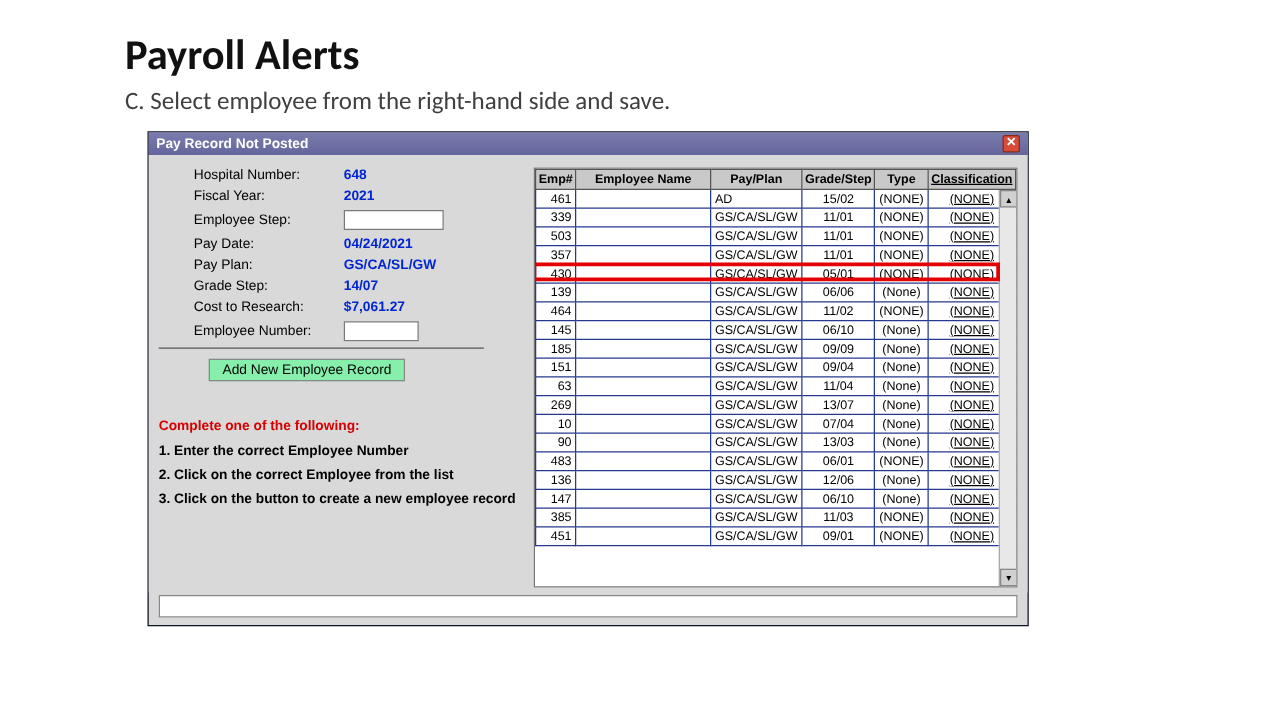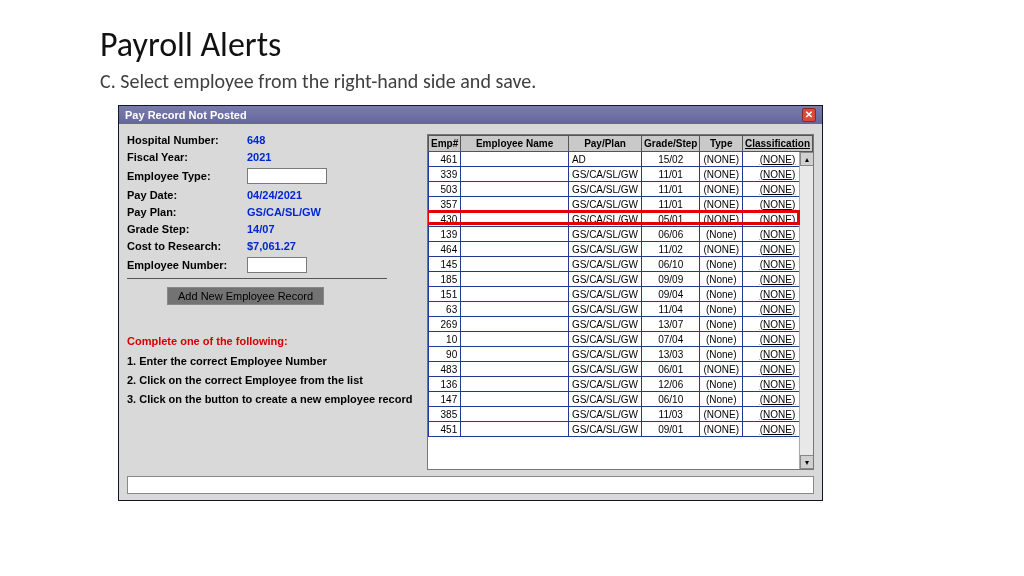--- a/index.html
+++ b/index.html
@@ -10,21 +10,21 @@
     height: 576px;
     font-family: Calibri, Arial, sans-serif;
     background: #fff;
     color: #000;
   }
   .page {
     padding: 24px 100px 0 100px;
   }
   .title {
     font-size: 34px;
-    font-weight: 400;
+    font-weight: 700;
     margin-bottom: 4px;
     color: #111;
   }
   .subtitle {
     font-size: 20px;
     font-weight: 400;
     margin-bottom: 12px;
     color: #404040;
   }
   .window {
@@ -68,41 +68,42 @@
     width: 290px;
     font-size: 11px;
   }
   .field-row {
     display: flex;
     margin-bottom: 5px;
     align-items: center;
   }
   .field-label {
     width: 120px;
-    font-weight: 700;
+    font-weight: 400;
     color: #000;
+    margin-left: 28px;
   }
   .field-value {
     color: #0026d3;
     font-weight: 700;
   }
   .field-input {
     width: 60px;
     height: 16px;
     background: #fff;
     border: 1px solid #7a7a7a;
   }
   .hr {
     border-top: 1px solid #555;
     margin: 2px 0 6px 0;
     width: 260px;
   }
   .add-btn {
     display: inline-block;
-    background: #737373;
+    background: #86efac;
     border: 1px solid #888;
     font-size: 11px;
     padding: 2px 10px;
     margin: 2px 0 0 40px;
     cursor: pointer;
   }
   .complete {
     color: #d60000;
     font-weight: 700;
     font-size: 11px;
@@ -205,21 +206,21 @@
       <div class="left-pane">
         <div class="field-row">
           <span class="field-label">Hospital Number:</span>
           <span class="field-value">648</span>
         </div>
         <div class="field-row">
           <span class="field-label">Fiscal Year:</span>
           <span class="field-value">2021</span>
         </div>
         <div class="field-row">
-          <span class="field-label">Employee Type:</span>
+          <span class="field-label">Employee Step:</span>
           <span class="field-input" style="width:80px"></span>
         </div>
         <div class="field-row">
           <span class="field-label">Pay Date:</span>
           <span class="field-value">04/24/2021</span>
         </div>
         <div class="field-row">
           <span class="field-label">Pay Plan:</span>
           <span class="field-value">GS/CA/SL/GW</span>
         </div>

